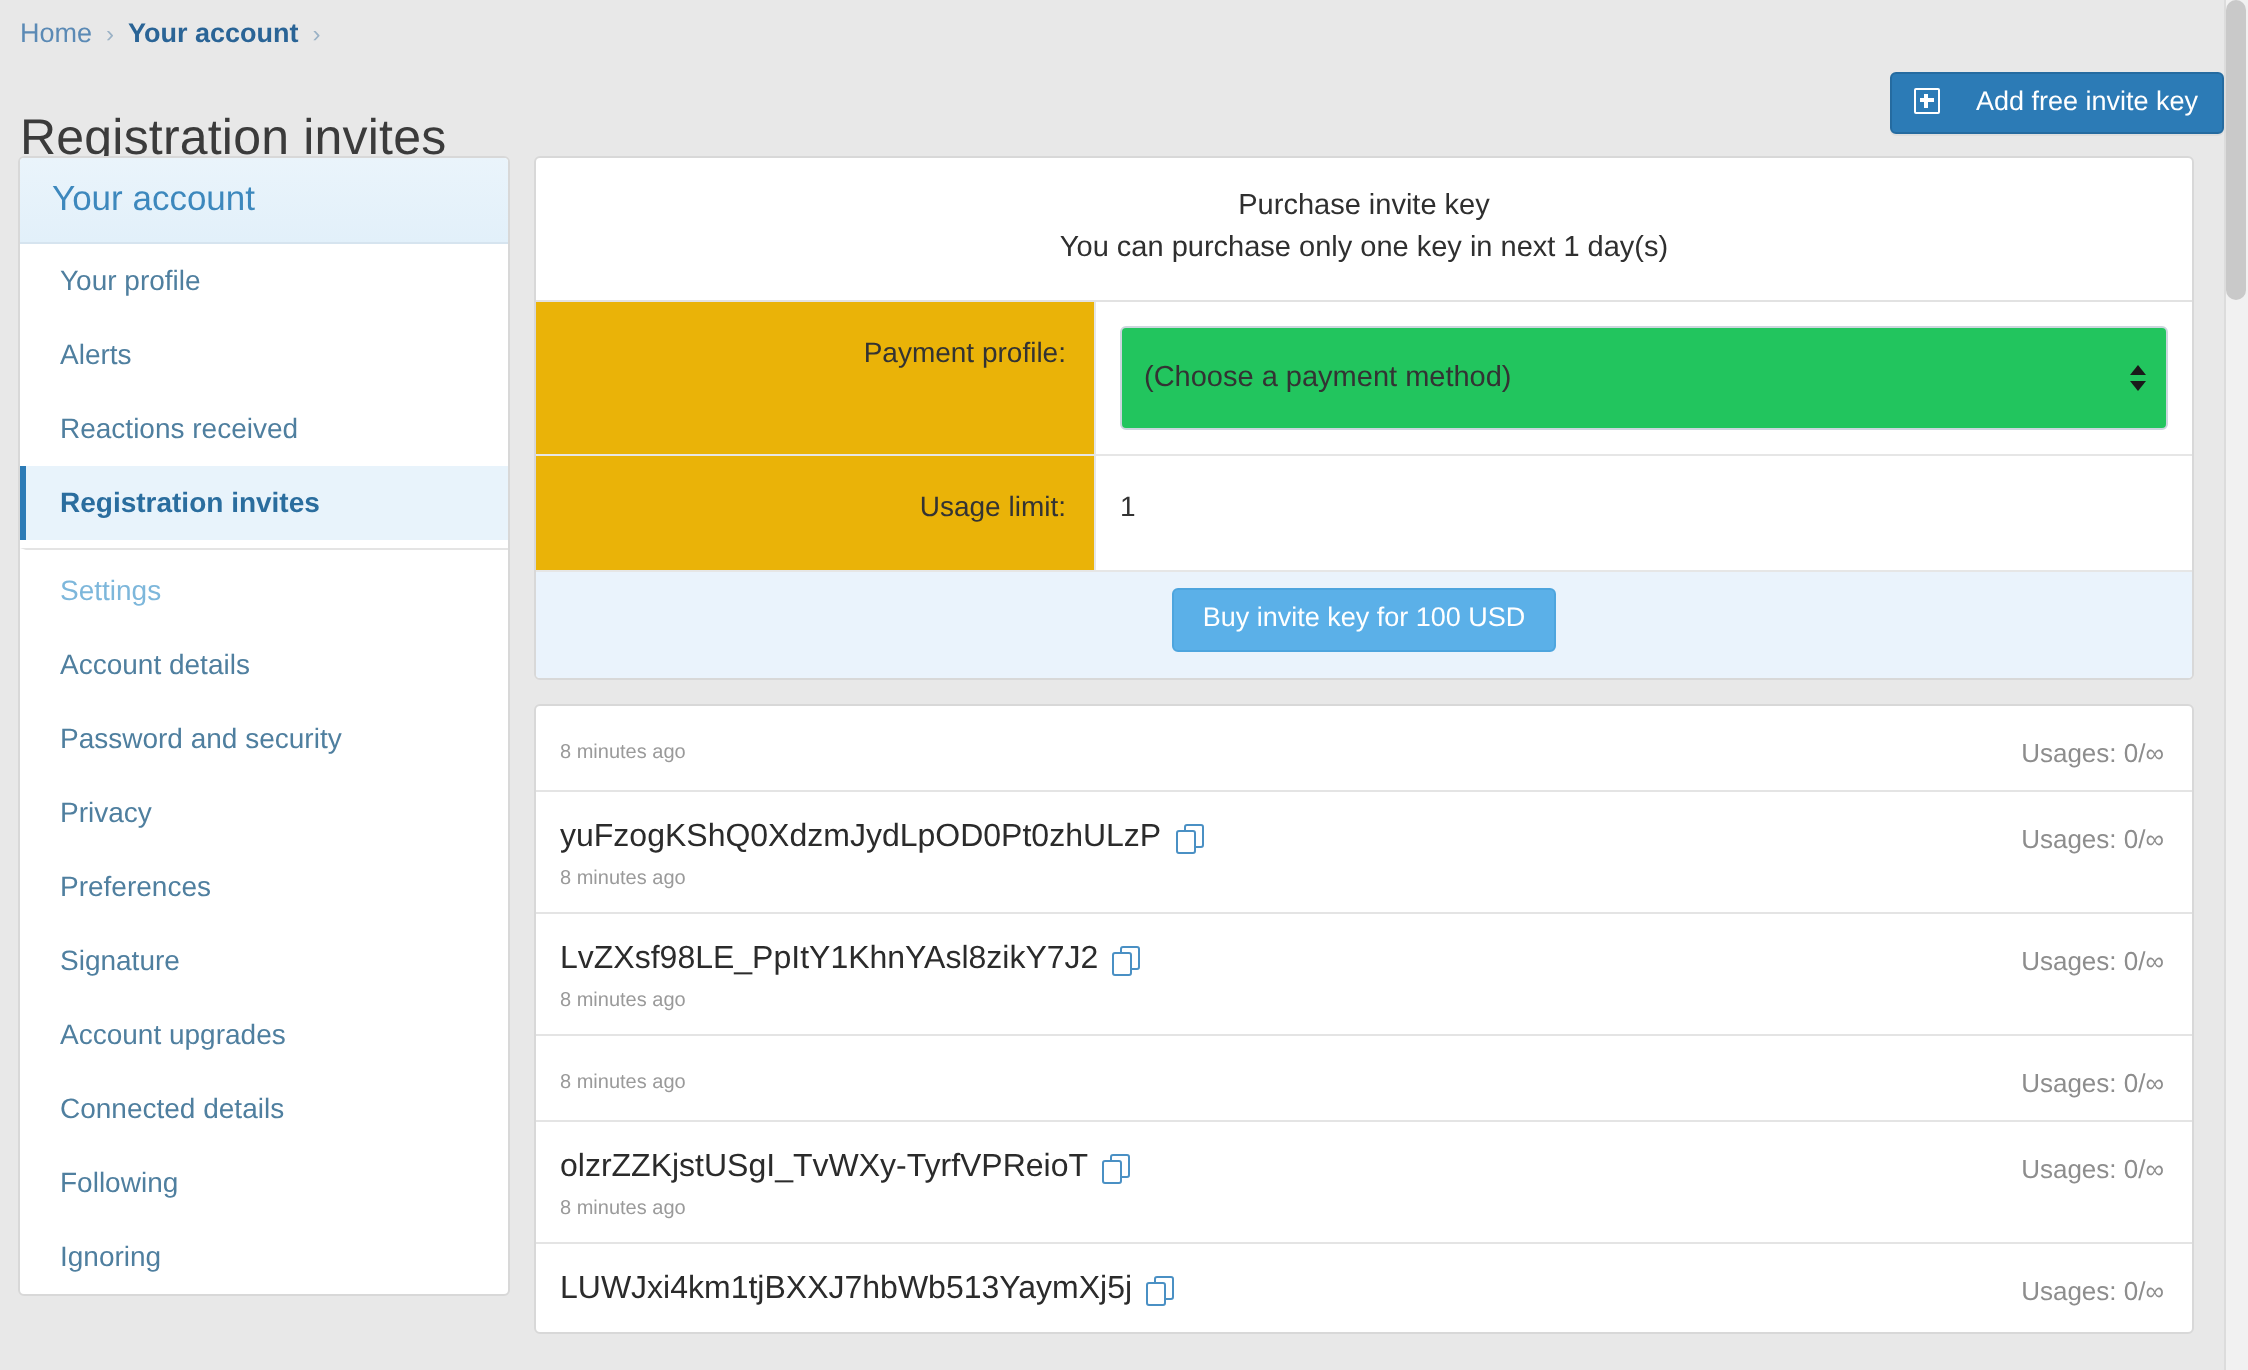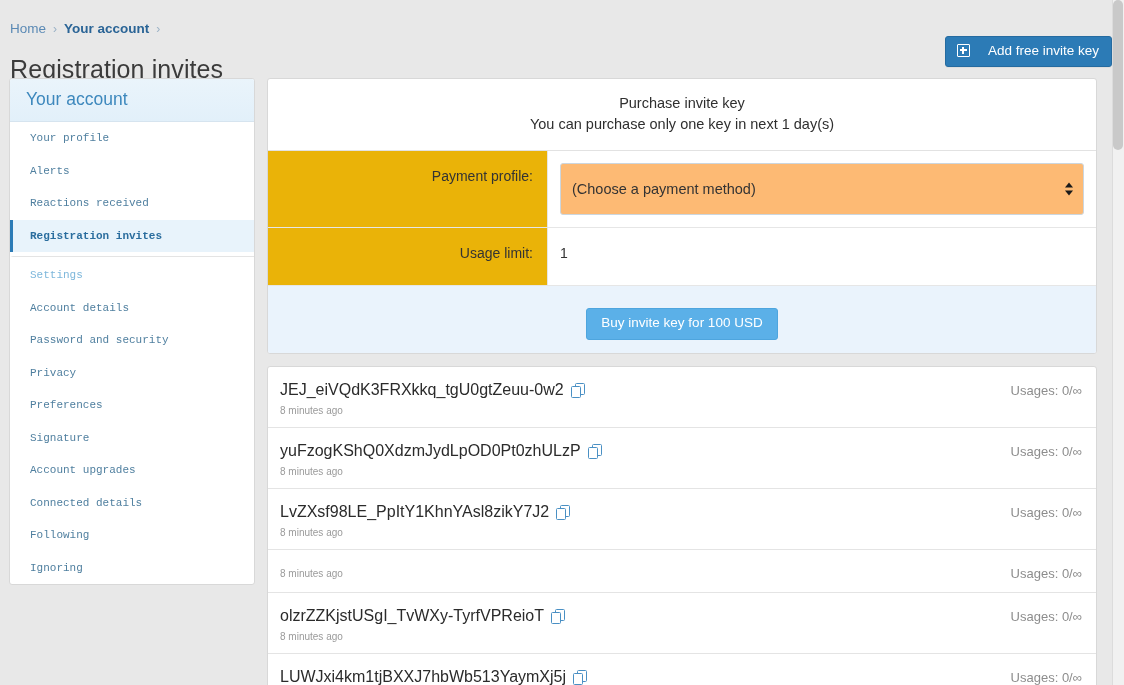--- a/index.html
+++ b/index.html
@@ -14,21 +14,21 @@
   }
   .page {
     position: relative;
     width: 1124px;
     height: 685px;
     background: #e8e8e8;
   }
   
   .breadcrumb {
     position: absolute;
-    left: 10px; top: 21px;
+    left: 10px; top: 9px;
     display: flex;
     align-items: center;
     gap: 7px;
     font-size: 13.5px;
   }
   .breadcrumb a {
     color: #5b8ab5;
     text-decoration: none;
   }
   .breadcrumb a.strong {
@@ -104,27 +104,26 @@
   .side-head {
     background: linear-gradient(#eaf4fb, #e2f0fa);
     border-bottom: 1px solid #d6e4ef;
     padding: 10px 14px 11px 16px;
     font-size: 17.5px;
     color: #3d88bd;
   }
   .side-item {
     display: block;
     padding: 8px 14px 8px 17px;
-    font-size: 11px;
+    font-size: 14px;
     color: #4f7f9f;
     text-decoration: none;
     border-left: 3px solid transparent;
     line-height: 1.5;
     cursor: pointer;
-    font-family: Liberation Mono, monospace;
   }
   .side-item.subhead {
     color: #7db7db;
     border-top: 1px solid #e4e4e4;
     margin-top: 4px;
     padding-top: 10px;
     cursor: default;
   }
   .side-item.active {
     background: #e8f3fb;
@@ -173,21 +172,21 @@
   .form-ctrl {
     flex: 1 1 auto;
     padding: 12px 12px 12px 12px;
     display: flex;
     align-items: center;
   }
   .form-ctrl.plain { padding-top: 17px; align-items: flex-start; font-size: 14px; }
   .select {
     width: 100%;
     height: 52px;
-    background: #fdba74;
+    background: #22c55e;
     border: 1px solid #ccd6de;
     border-radius: 3px;
     padding: 0 28px 0 11px;
     font-size: 14.5px;
     color: #333;
     display: flex;
     align-items: center;
     position: relative;
     cursor: pointer;
   }
@@ -204,21 +203,21 @@
     width: 0; height: 0;
     border-left: 4px solid transparent;
     border-right: 4px solid transparent;
   }
   .tri-up { border-bottom: 5px solid #1a1a1a; }
   .tri-dn { border-top: 5px solid #1a1a1a; }
 
   .panel-foot {
     background: #eaf3fc;
     text-align: center;
-    padding: 22px 10px 13px;
+    padding: 8px 10px 13px;
   }
   .btn-buy {
     display: inline-block;
     background: #5bb0e8;
     border: 1px solid #4ea5de;
     border-radius: 3px;
     color: #fff;
     font-size: 13.5px;
     padding: 7px 14px 8px;
     cursor: pointer;
@@ -375,27 +374,20 @@
 
         <div class="panel-foot">
           <button class="btn-buy">Buy invite key for 100 USD</button>
         </div>
       </section>
 
       <section class="key-list">
 
         <div class="key-row">
           <div class="key-left">
-            <div class="key-code">
-              <span>JEJ_eiVQdK3FRXkkq_tgU0gtZeuu-0w2</span>
-              <span class="copy-icon">
-                  <span class="sheet-back"></span>
-                  <span class="sheet-front"></span>
-                </span>
-            </div>
             <div class="key-time">8 minutes ago</div>
           </div>
           <div class="key-usages">Usages: 0/∞</div>
         </div>
 
         <div class="key-row">
           <div class="key-left">
             <div class="key-code">
               <span>yuFzogKShQ0XdzmJydLpOD0Pt0zhULzP</span>
               <span class="copy-icon">

